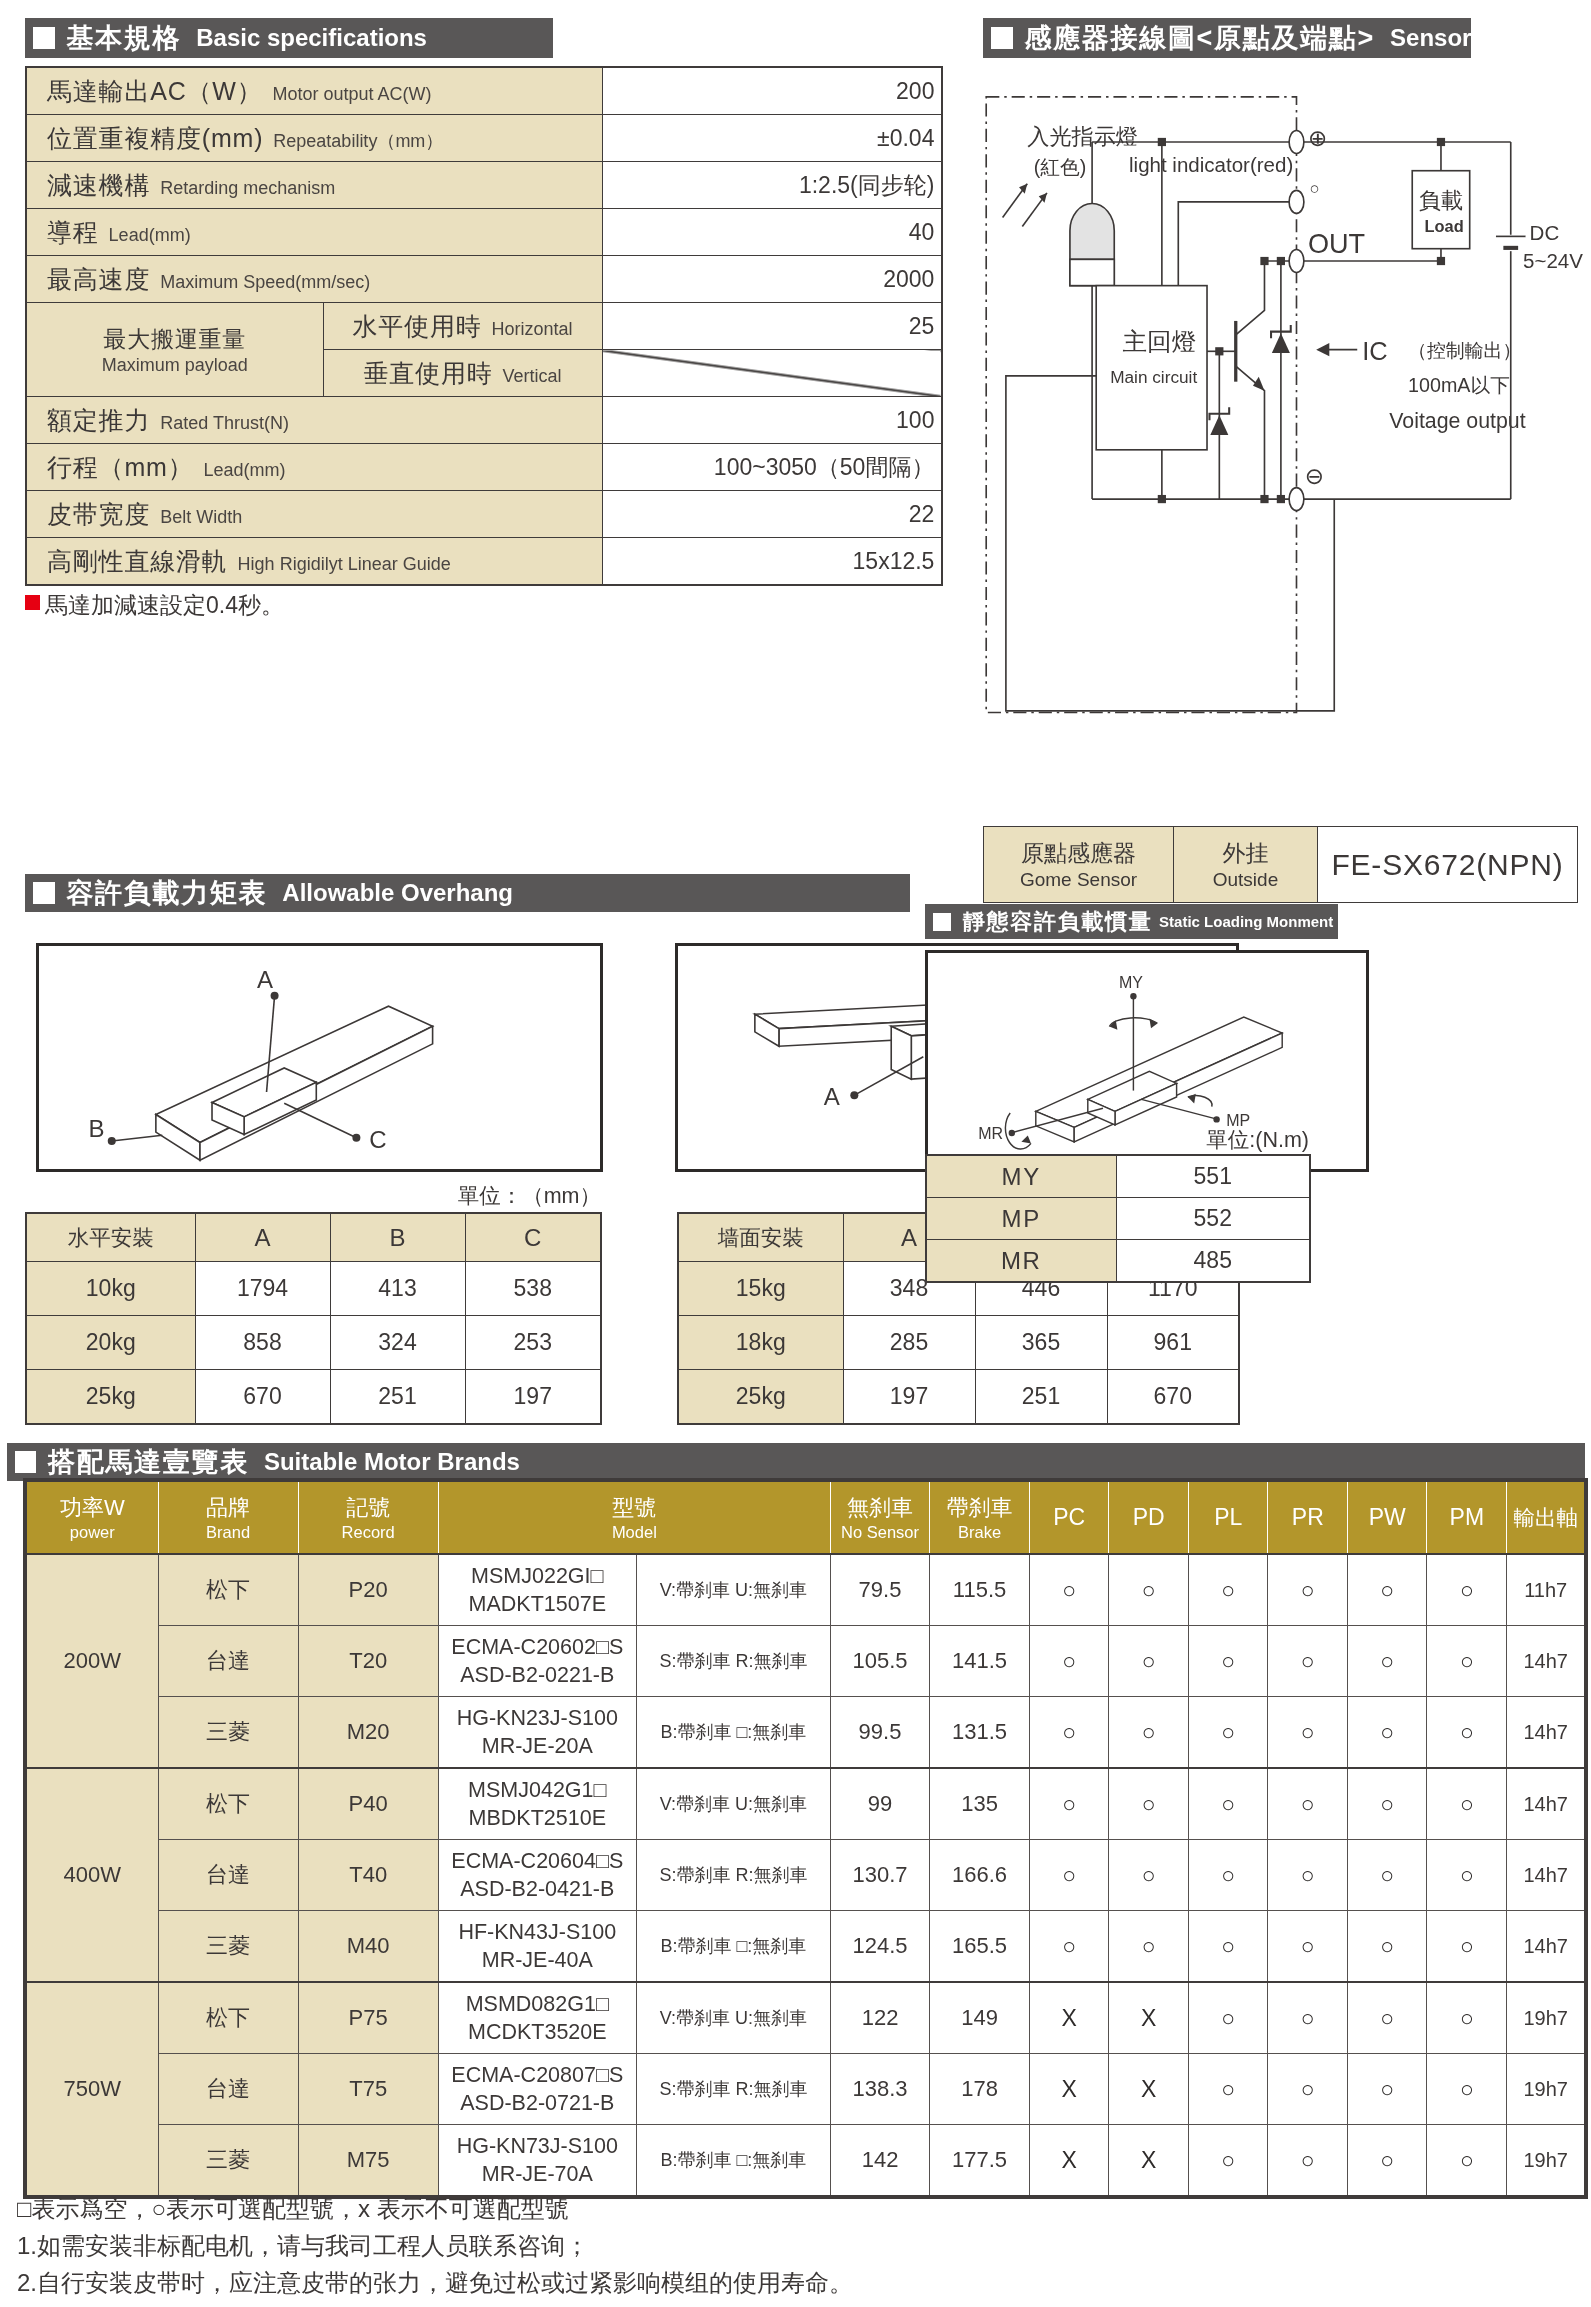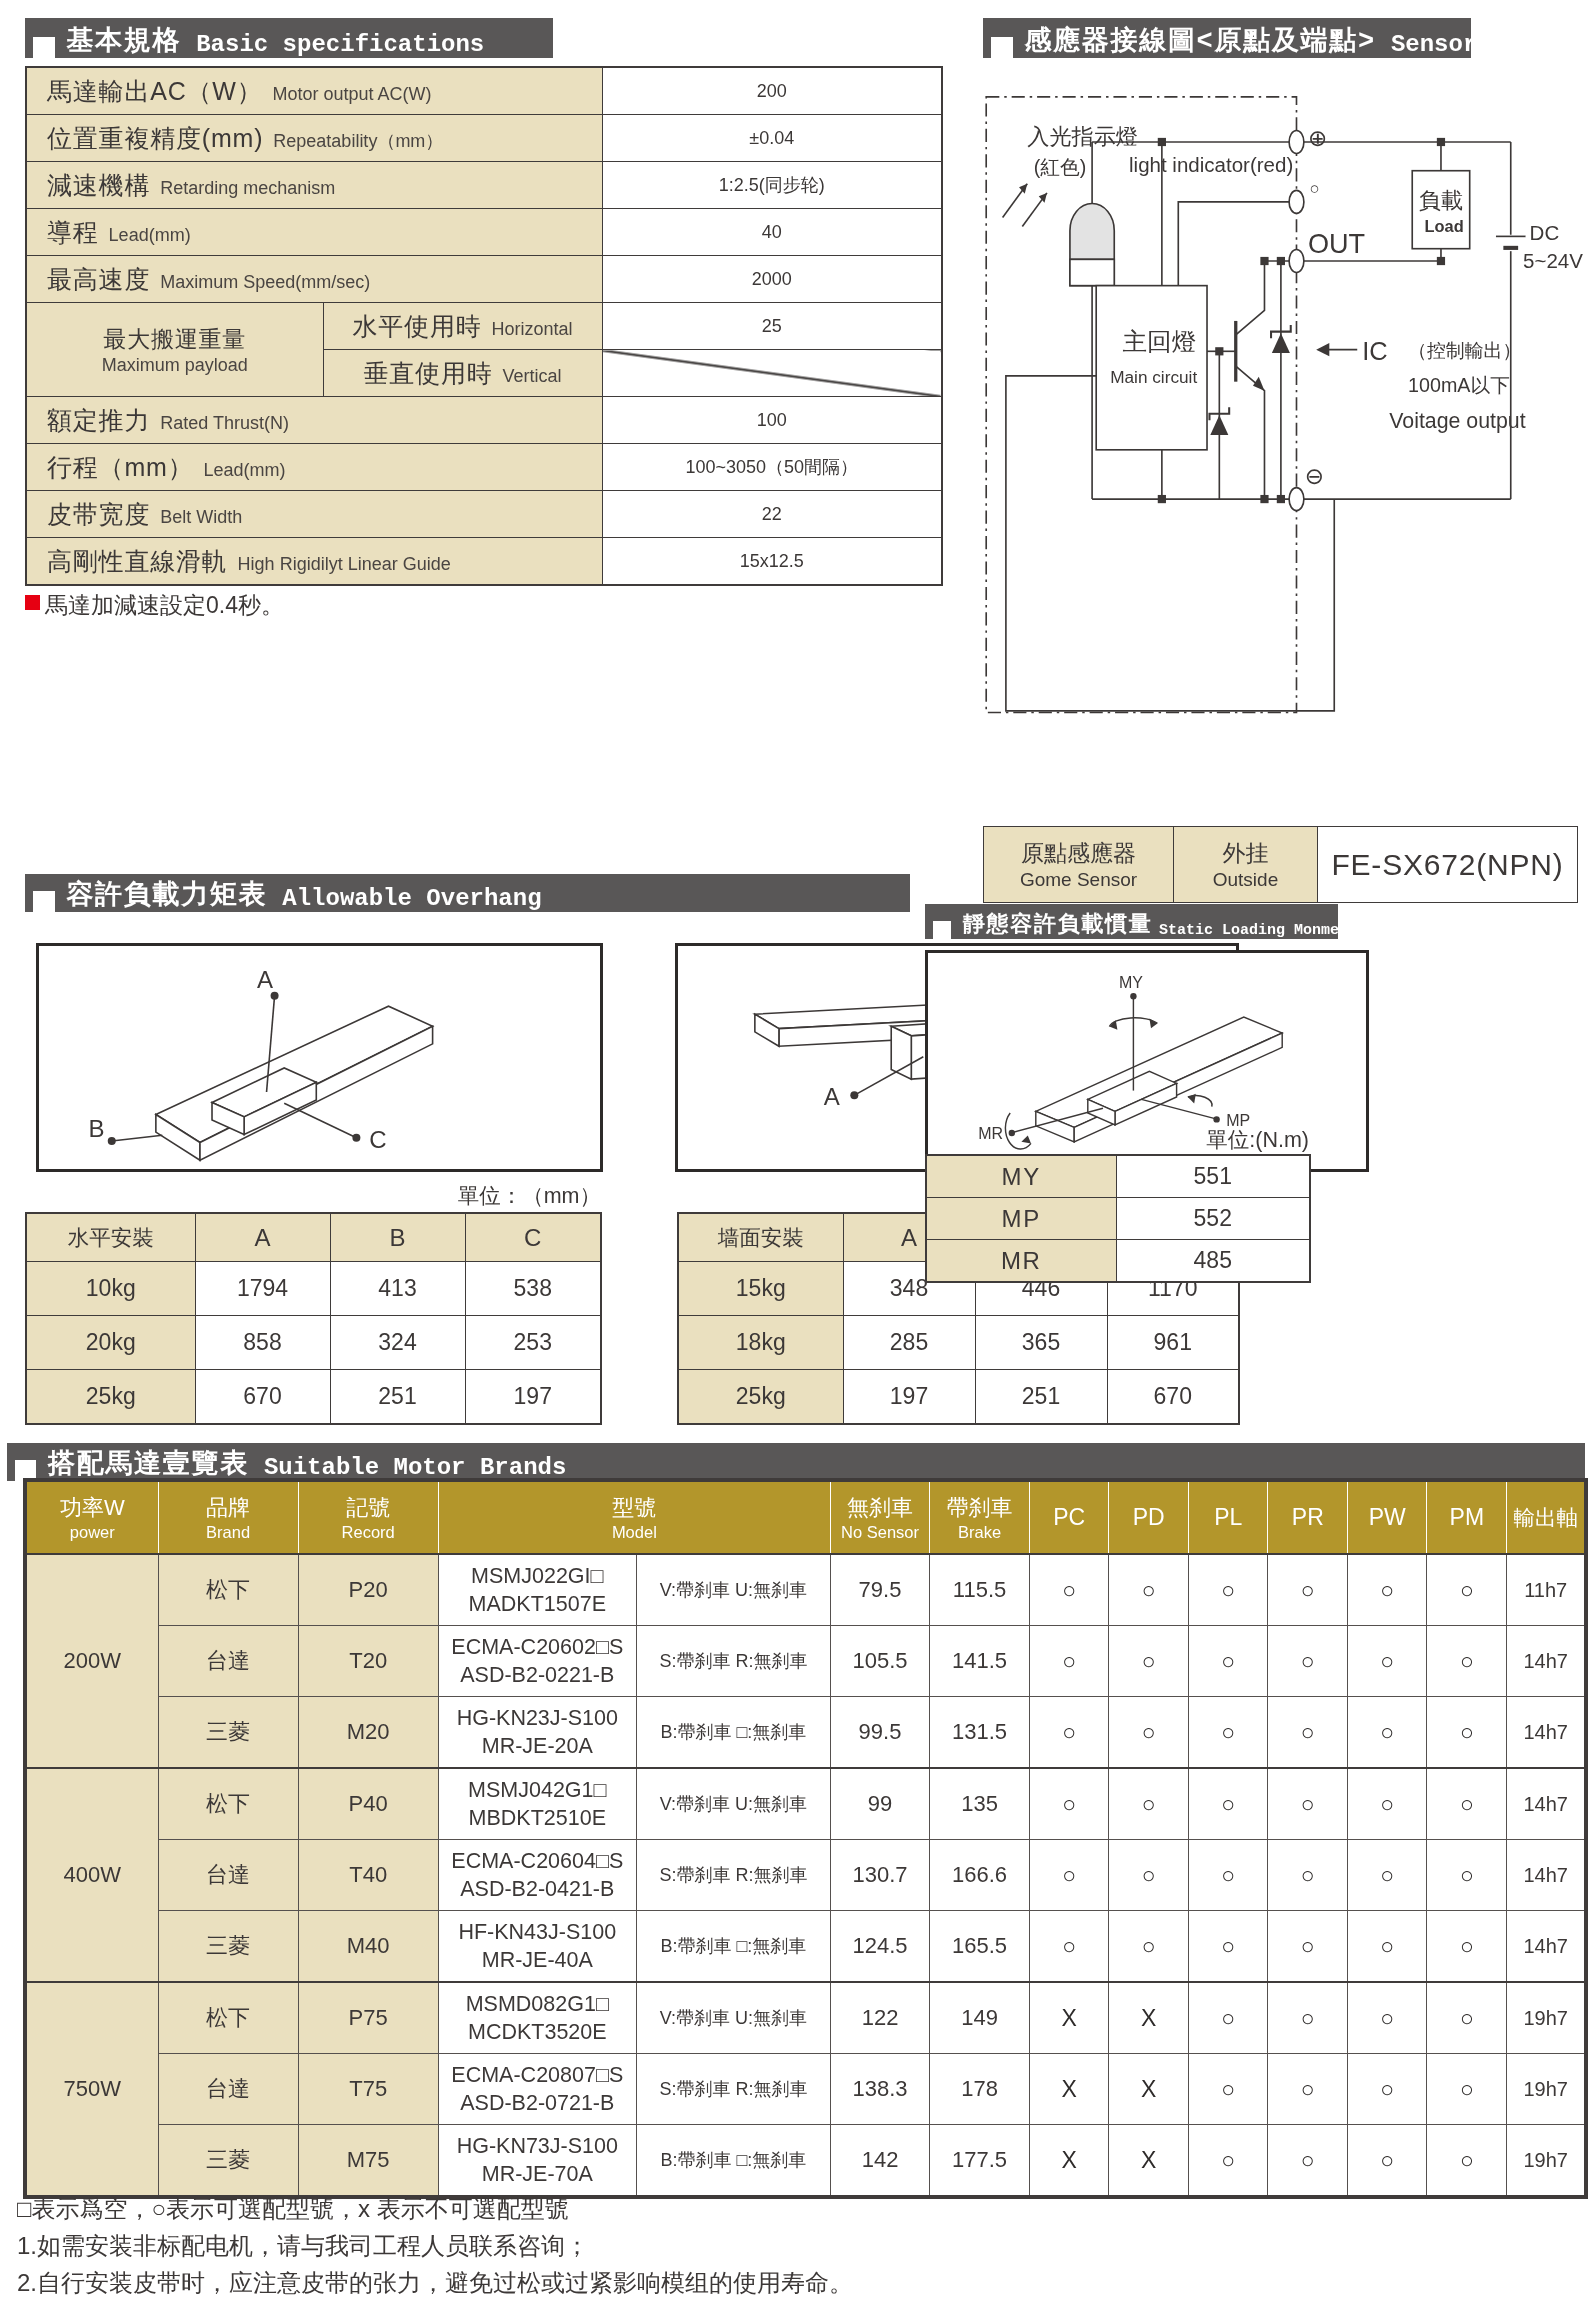--- a/index.html
+++ b/index.html
@@ -1,37 +1,37 @@
 <!DOCTYPE html>
 <html style="font-size:13.2px"><head>
 <meta charset="utf-8">
 <style>
   html,body{margin:0;padding:0;background:#fff;}
   #page{position:relative;width:1591px;height:2307px;background:#fff;overflow:hidden;
         font-family:"Liberation Sans","DejaVu Sans",sans-serif;color:#3c3837;}
   .abs{position:absolute;}
   
-  .bar{background:#595757;display:flex;align-items:flex-end;font-family:Liberation Mono, monospace;}
+  .bar{background:#595757;display:flex;align-items:center;}
   .sq{width:21.5px;height:21.5px;background:#fff;margin:0 11.6px 0 8.3px;flex:0 0 auto;}
   .bzh{color:#fff;font-size:27px;font-weight:bold;letter-spacing:1.7px;white-space:nowrap;}
   .ben{color:#fff;font-size:24px;margin-left:15px;white-space:nowrap;font-weight:bold;}
   #bar-static .bzh{font-size:22px;}
   #bar-static .ben{font-size:15px;margin-left:6.6px;}
   
   table{border-collapse:collapse;table-layout:fixed;}
   
   #basic-table{width:917px;border:2.5px solid #3f3b3a;}
   #basic-table td{border:1.7px solid #3f3b3a;height:46px;padding:0 6.6px;}
   #basic-table .lab{background:#eae0bf;text-align:left;padding-left:20px;}
   #basic-table .lab .zh{font-size:25px;letter-spacing:0.8px;}
   #basic-table .lab .en{font-size:18px;margin-left:10px;color:#4a4542;}
   #basic-table .lab.main,#basic-table .lab.sub{text-align:center;padding-left:6.6px;}
   #basic-table .lab.main .zh{display:block;font-size:23px;}
   #basic-table .lab.main .en{display:block;font-size:18px;margin-left:0;}
-  #basic-table .val{background:#fff;text-align:center;font-size:18px;}
+  #basic-table .val{background:#fff;text-align:right;font-size:23px;}
   #basic-table .diag{background:
      linear-gradient(to top right,transparent calc(50% - 1.7px),#4a4746 calc(50% - 0.8px),#4a4746 calc(50% + 0.8px),transparent calc(50% + 1.7px));}
   
   #basic-note{display:flex;align-items:center;font-size:23px;}
   #basic-note .rsq{width:15px;height:15px;background:#e60012;margin-right:5px;align-self:flex-start;margin-top:5px;}
   
   #sensor-table{width:595px;border:1.7px solid #3f3b3a;}
   #sensor-table td{border:1.7px solid #3f3b3a;height:73px;text-align:center;vertical-align:middle;}
   #sensor-table .tan{background:#eae0bf;}
   #sensor-table .zh{display:block;font-size:23px;}

